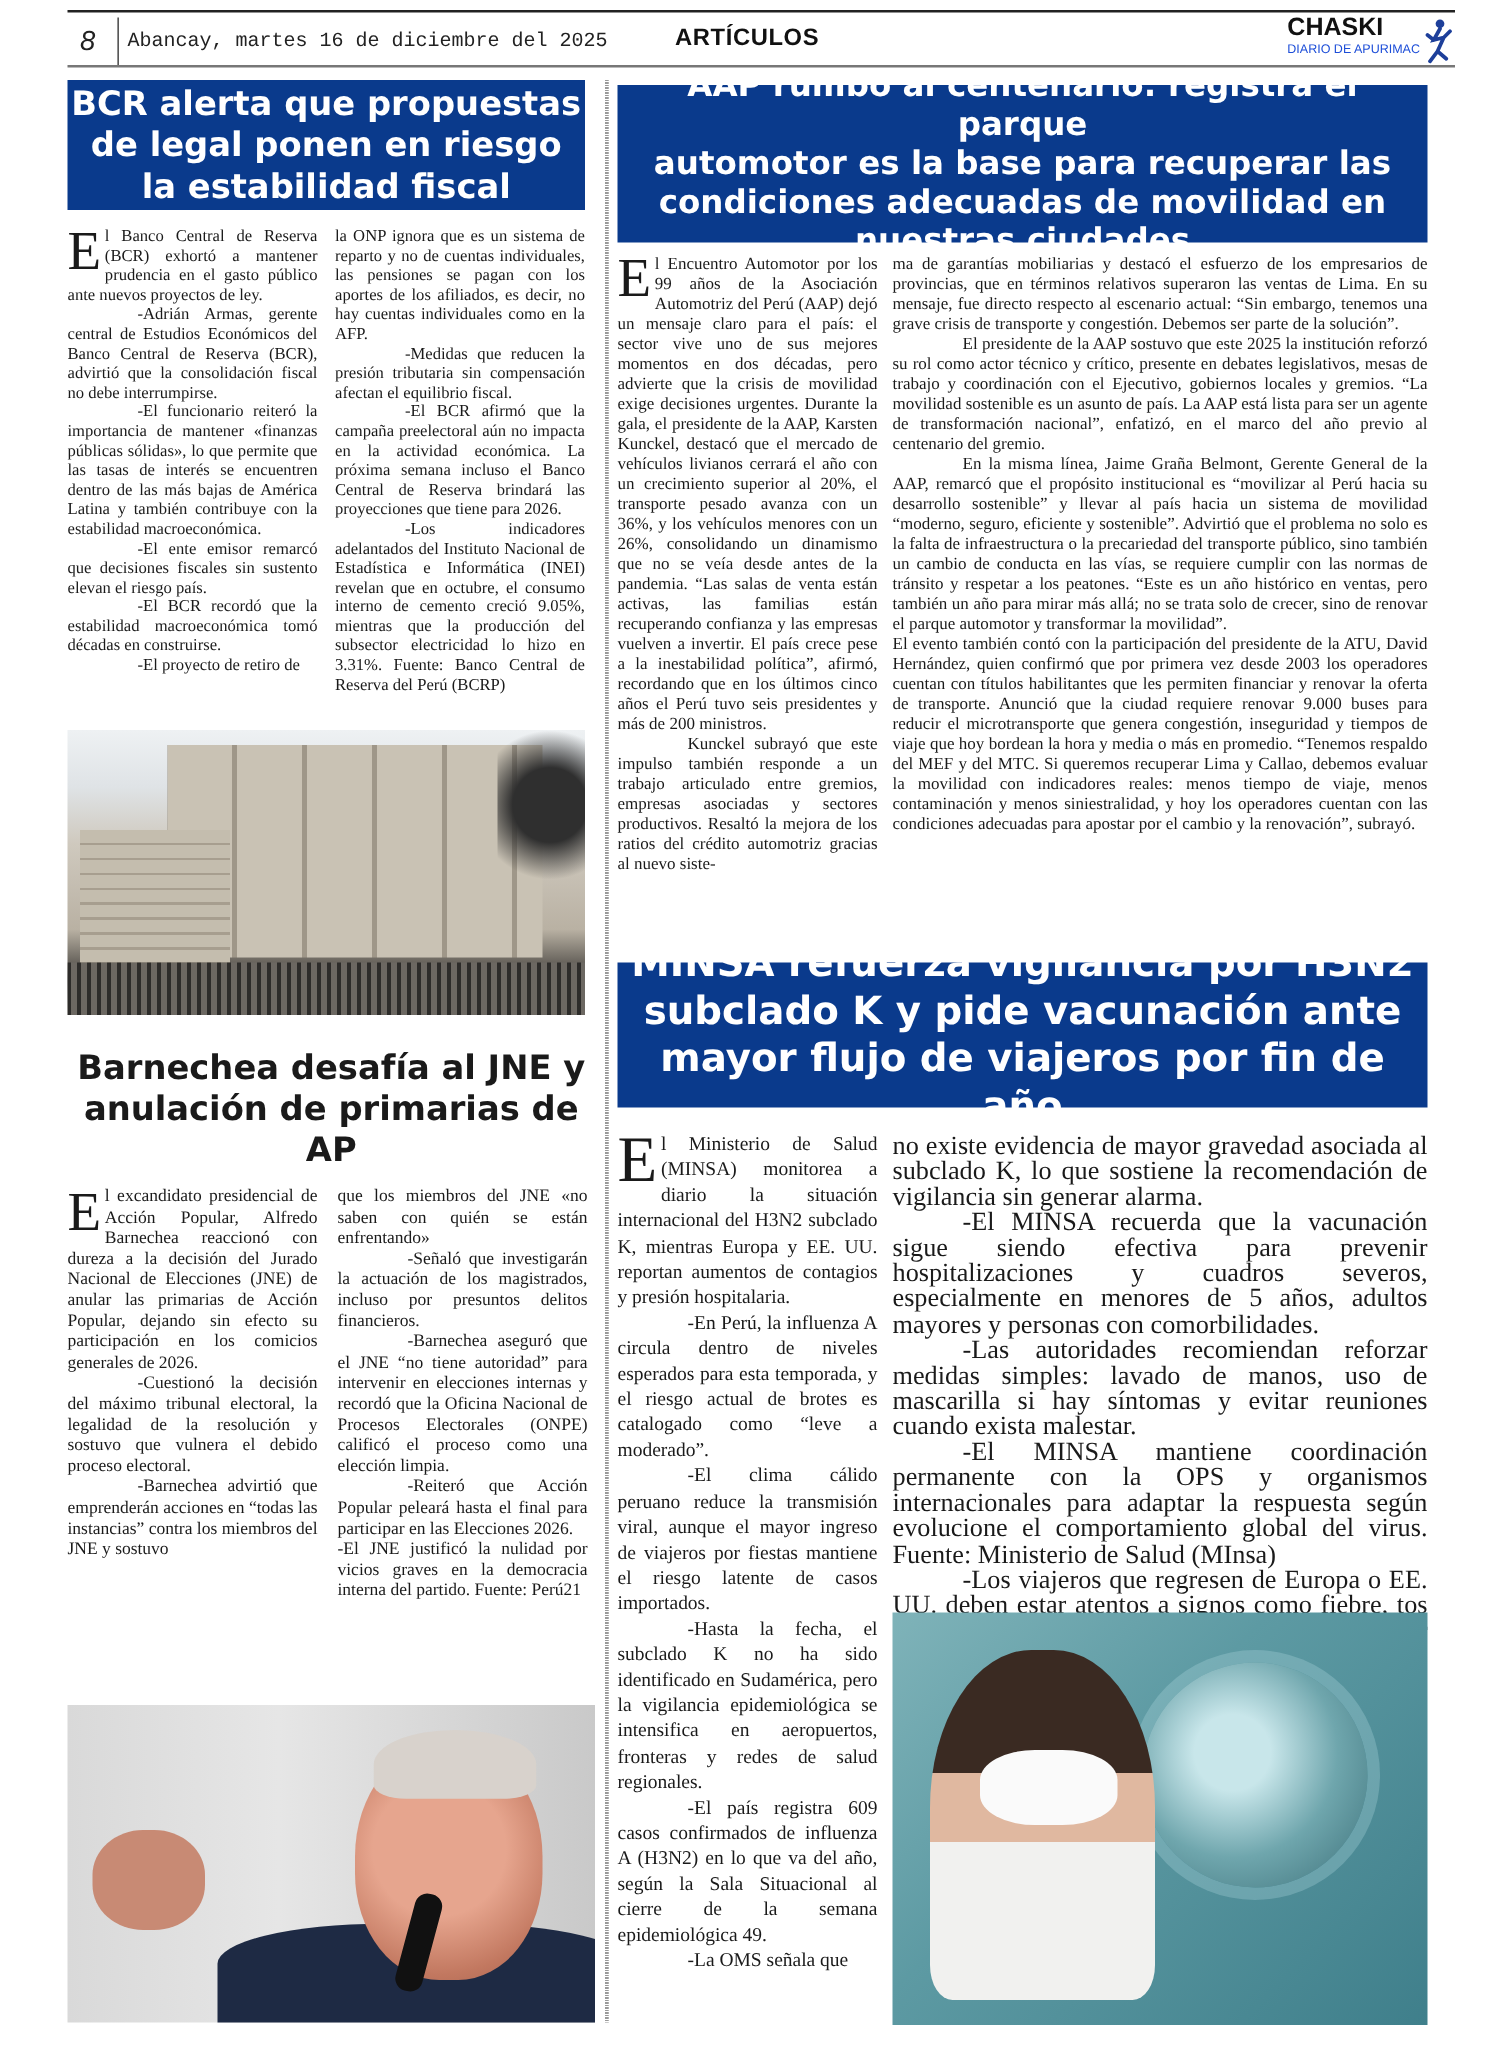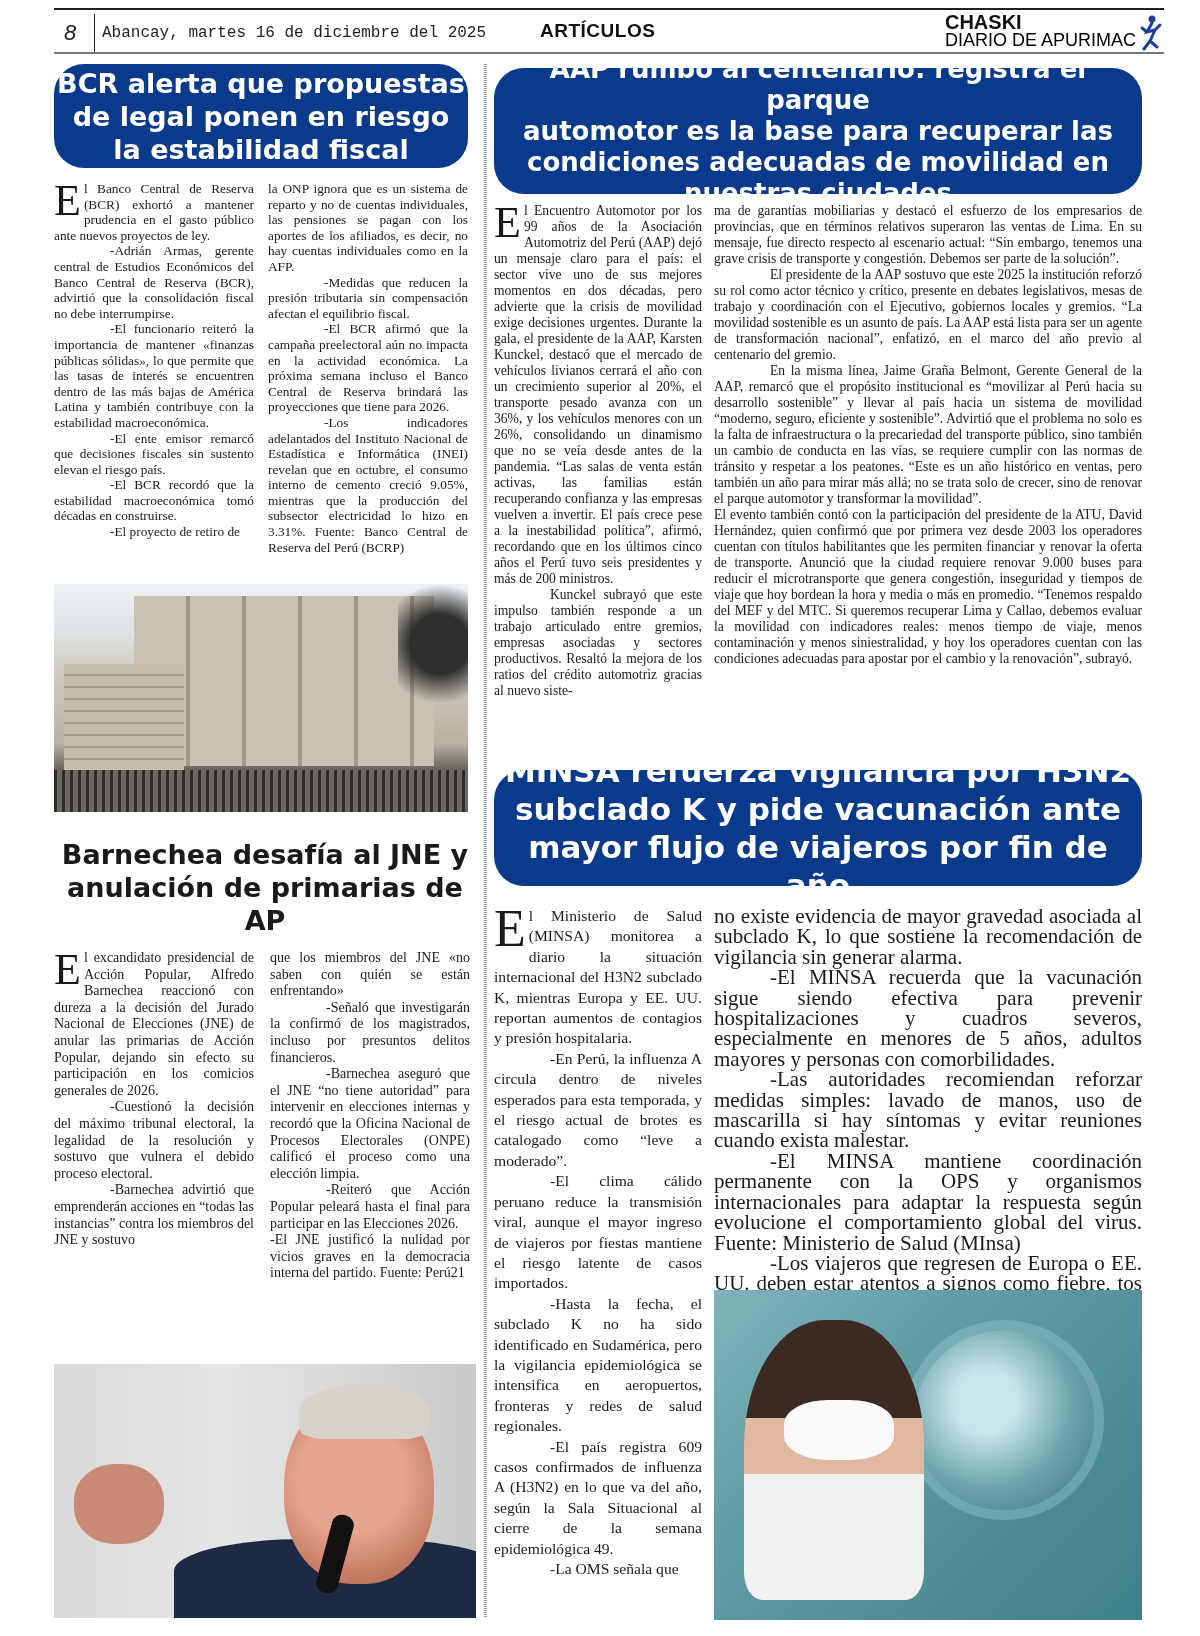--- a/index.html
+++ b/index.html
@@ -7,25 +7,25 @@
   .page { position: absolute; left: 0; top: 0; width: 1200px; height: 1636px; }
 
   
   .masthead { position: absolute; left: 54px; top: 8px; width: 1110px; height: 46px; border-top: 2px solid #222; border-bottom: 2px solid #777; }
   .page-num { position: absolute; left: 10px; top: 10px; font-family: "Liberation Sans", sans-serif; font-style: italic; font-size: 22px; color: #222; }
   .page-sep { position: absolute; left: 40px; top: 4px; width: 1px; height: 38px; background: #222; }
   .dateline { position: absolute; left: 48px; top: 14px; font-family: Liberation Mono, monospace; font-size: 16px; color: #222; }
   .section { position: absolute; left: 486px; top: 10px; font-family: "Liberation Sans", sans-serif; font-weight: bold; font-size: 19px; letter-spacing: 0.5px; color: #111; }
   .brand { position: absolute; right: 28px; top: 1px; text-align: left; font-family: "Liberation Sans", sans-serif; }
   .brand-name { font-weight: bold; font-size: 20px; line-height: 22px; color: #111; }
-  .brand-sub { font-size: 18px; line-height: 14px; color: #000000; }
+  .brand-sub { font-size: 10px; line-height: 14px; color: #1d4ed8; }
   .brand-logo { position: absolute; right: 2px; top: 4px; width: 22px; height: 38px; }
 
   
-  .headbox { position: absolute; background: #0a3a8c; color: #fff; font-family: "DejaVu Sans", sans-serif; font-weight: bold; text-align: center; display: flex; align-items: center; justify-content: center; border-radius: 30px; }
+  .headbox { position: absolute; background: #0a3a8c; color: #fff; font-family: "DejaVu Sans", sans-serif; font-weight: bold; text-align: center; display: flex; align-items: center; justify-content: center; }
   .headbox span { display: block; }
   .plainhead { position: absolute; color: #1a1a1a; font-family: "DejaVu Sans", sans-serif; font-weight: bold; text-align: center; }
 
   
   .col { position: absolute; font-size: 13.3px; line-height: 15.6px; text-align: justify; hyphens: auto; }
   .col p { text-indent: 0; }
   .col p.ind { text-indent: 56px; }
   .dropcap { float: left; font-size: 44px; line-height: 36px; padding-right: 3px; margin-top: 2px; font-family: "Liberation Serif", serif; }
   .big .dropcap { font-size: 52px; line-height: 42px; }
 
@@ -104,21 +104,21 @@
     <span style="display:block">anulación de primarias de AP</span>
   </div>
 
   <div class="col" style="left:54px; top:950px; width:200px; font-size:14px; line-height:16.6px;">
     <p><span class="dropcap">E</span><span>l excandidato presidencial de Acción Popular, Alfredo Barnechea reaccionó con dureza a la decisión del Jurado Nacional de Elecciones (JNE) de anular las primarias de Acción Popular, dejando sin efecto su participación en los comicios generales de 2026.</span></p>
     <p class="ind">-Cuestionó la decisión del máximo tribunal electoral, la legalidad de la resolución y sostuvo que vulnera el debido proceso electoral.</p>
     <p class="ind">-Barnechea advirtió que emprenderán acciones en “todas las instancias” contra los miembros del JNE y sostuvo</p>
   </div>
   <div class="col" style="left:270px; top:950px; width:200px; font-size:14px; line-height:16.6px;">
     <p>que los miembros del JNE «no saben con quién se están enfrentando»</p>
-    <p class="ind">-Señaló que investigarán la confirmó de los magistrados, incluso por presuntos delitos financieros.</p>
+    <p class="ind">-Señaló que investigarán la actuación de los magistrados, incluso por presuntos delitos financieros.</p>
     <p class="ind">-Barnechea aseguró que el JNE “no tiene autoridad” para intervenir en elecciones internas y recordó que la Oficina Nacional de Procesos Electorales (ONPE) calificó el proceso como una elección limpia.</p>
     <p class="ind">-Reiteró que Acción Popular peleará hasta el final para participar en las Elecciones 2026.</p>
     <p>-El JNE justificó la nulidad por vicios graves en la democracia interna del partido. Fuente: Perú21</p>
   </div>
 
   <div class="photo barn-photo" style="left:54px; top:1364px; width:422px; height:254px;" title="Alfredo Barnechea hablando al micrófono">
     <div class="shirt"></div>
     <div class="face"></div>
     <div class="hair"></div>
     <div class="fist"></div>

